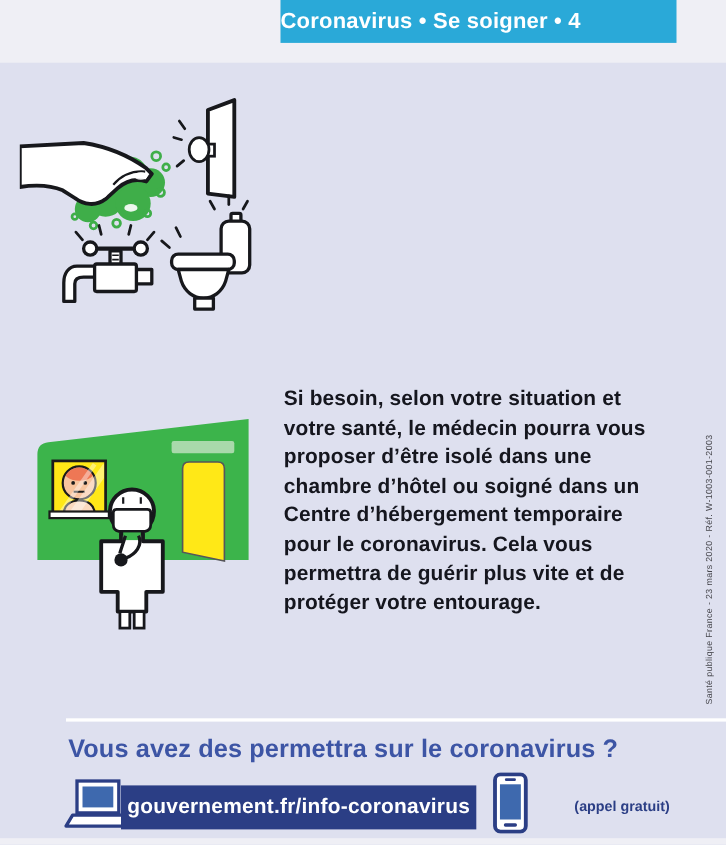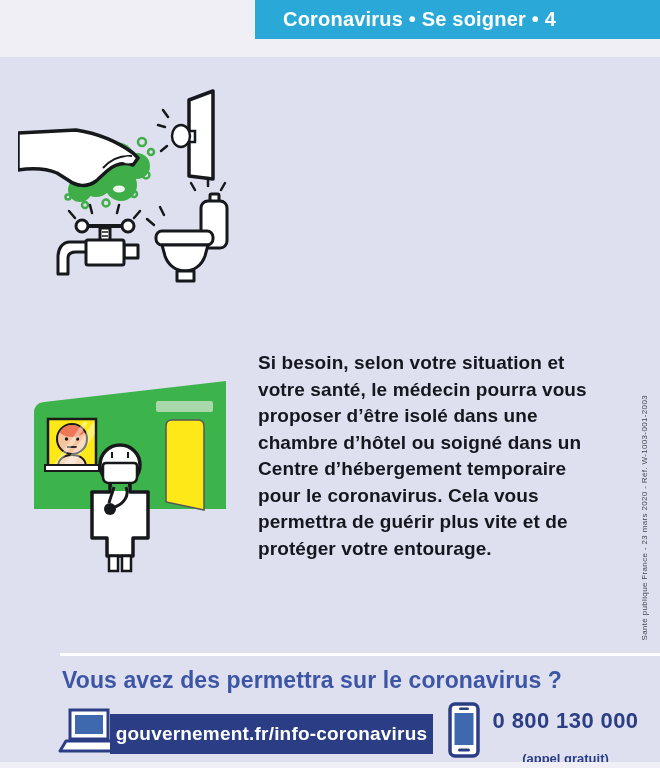--- a/index.html
+++ b/index.html
@@ -12,24 +12,24 @@
     position:relative;
     width:660px;height:768px;
     background:#DEE0EF;
     overflow:hidden;
   }
   .topstrip{
     position:absolute;top:0;left:0;width:660px;height:57px;
     background:#EFEFF5;
   }
   .topbar{
-    position:absolute;top:0;left:255px;width:405px;height:39px;
+    position:absolute;top:0;left:255px;width:360px;height:39px;
     background:#2AA9D8;
     display:flex;align-items:center;
-    padding-left:28px;box-sizing:border-box;
+    box-sizing:border-box;
   }
   .topbar-title{
     color:#FFFFFF;font-size:20px;font-weight:bold;letter-spacing:.2px;
   }
   .illus{position:absolute;}
   .illus1{left:18px;top:84px;width:230px;height:220px;}
   .illus2{left:20px;top:368px;width:230px;height:220px;}
   .blocktext{
     position:absolute;left:258px;width:385px;
     color:#15161E;font-size:19px;line-height:26.5px;font-weight:600;
@@ -227,19 +227,18 @@
   </div>
 
   <svg class="phone-svg" viewBox="0 0 32 56">
     <rect x="2" y="2" width="28" height="52" rx="5" fill="#fff" stroke="#2B3E85" stroke-width="3.5"></rect>
     <rect x="6.5" y="11" width="19" height="32" fill="#3E69AE"></rect>
     <rect x="11" y="5.5" width="10" height="2.5" rx="1.2" fill="#2B3E85"></rect>
     <rect x="10" y="46.5" width="12" height="3" rx="1.5" fill="#2B3E85"></rect>
   </svg>
 
   <div class="phone-block">
-    <div class="phone-number">0 800 130 000</div>
     <div class="phone-note">(appel gratuit)</div>
   </div>
 
   <div class="bottomstrip"></div>
 
 </div>
 
 </body></html>

